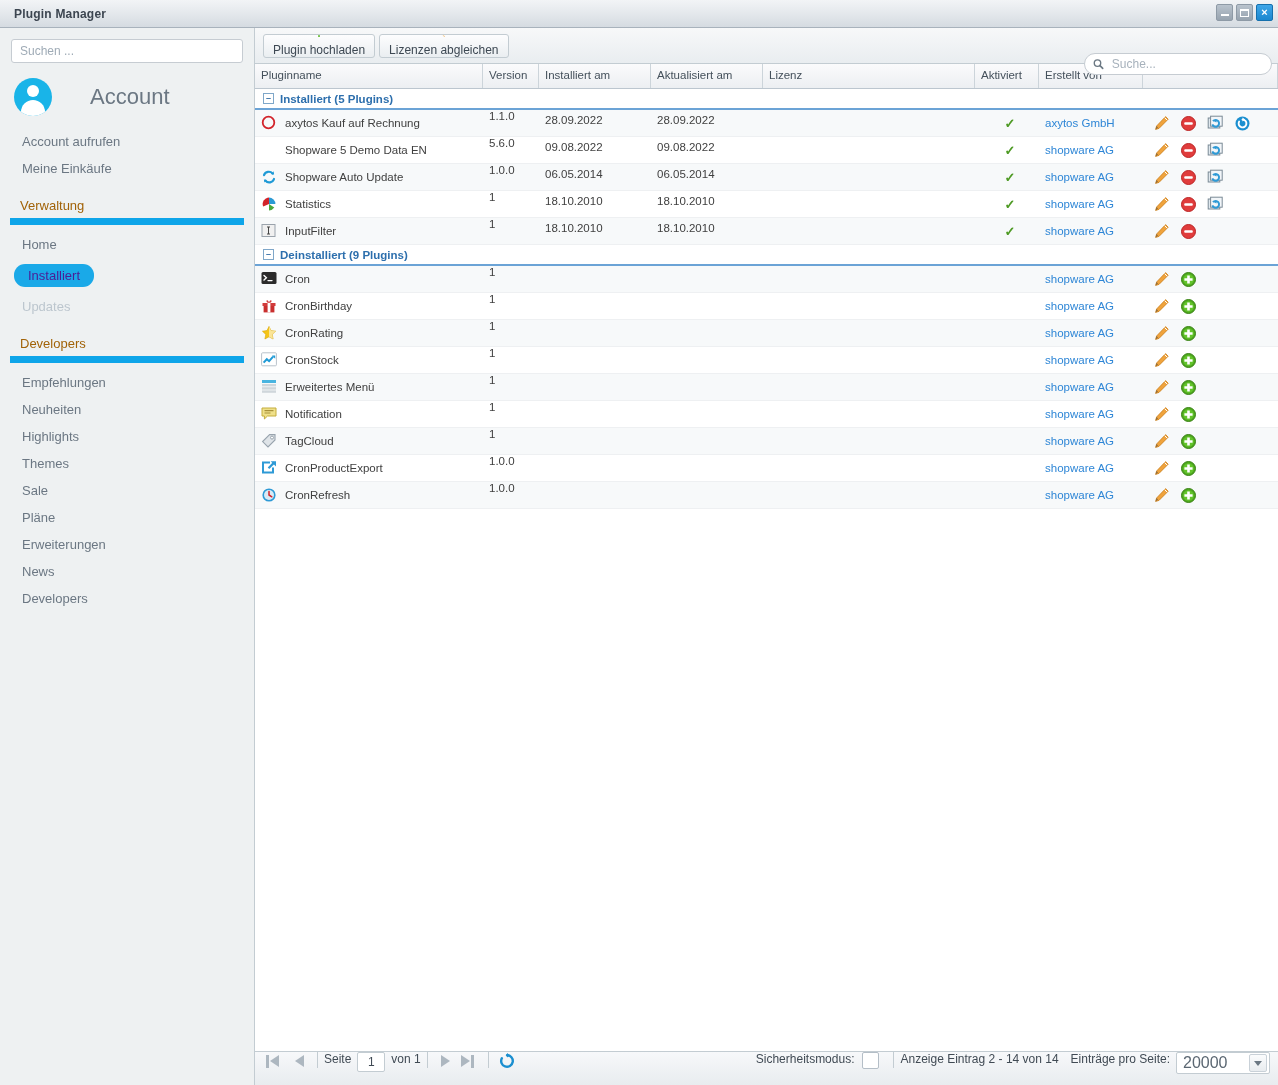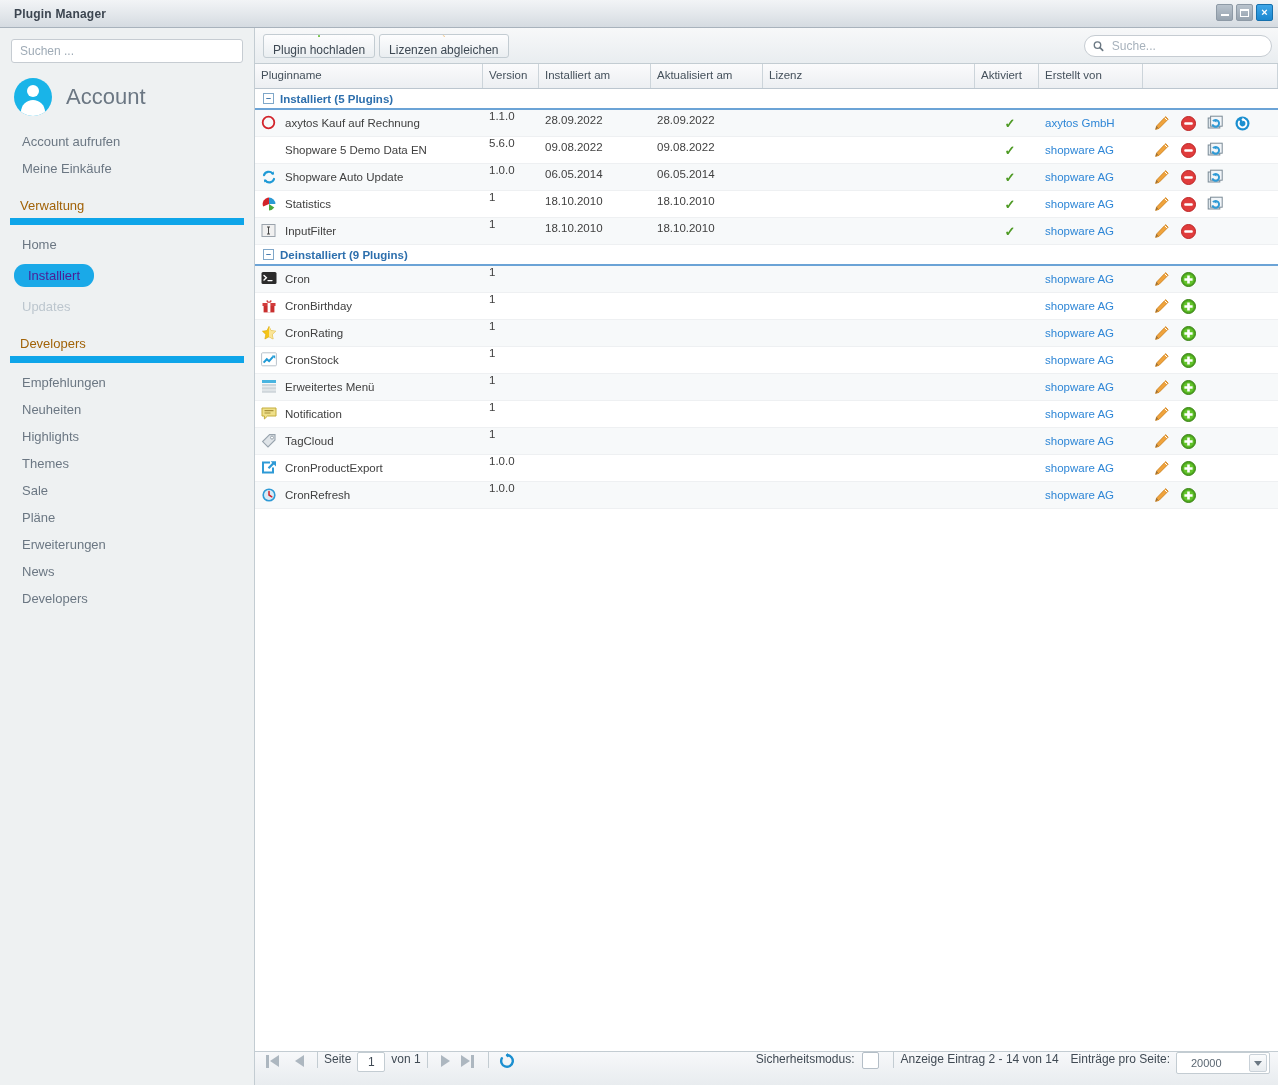--- a/index.html
+++ b/index.html
@@ -55,21 +55,21 @@
   .side-search-wrap { padding: 11px 11px 0 11px; }
   .side-search {
     width: 100%; height: 24px;
     border: 1px solid #c6ccd2; border-radius: 3px;
     background: #fff; outline: none;
     font-size: 12px; color: #6b7885;
     padding: 0 8px;
     font-family: "Liberation Sans", sans-serif;
   }
   .side-search::placeholder { color: #9fabb6; }
-  .account-row { display: flex; align-items: center; padding: 15px 0 12px 14px; }
+  .account-row { display: flex; align-items: center; padding: 15px 0 12px 14px; gap: 24px; }
   .avatar {
     width: 38px; height: 38px; border-radius: 50%;
     background: #19b4e8; position: relative; overflow: hidden; flex: 0 0 38px;
   }
   .avatar .head { position:absolute; left: 13px; top: 7px; width: 12px; height: 12px; border-radius: 50%; background: #fff; }
   .avatar .shoulders { position:absolute; left: 7px; top: 22px; width: 24px; height: 18px; border-radius: 12px 12px 0 0; background: #fff; }
   .account-name { font-size: 22px; color: #6b7783; margin-left: 14px; font-weight: normal; }
   .side-link {
     display: block; padding: 6px 0 6px 22px;
     font-size: 13px; color: #6b7783; text-decoration: none; cursor: pointer;
@@ -101,21 +101,21 @@
   .tbtn {
     display: inline-flex; align-items: center; gap: 6px;
     height: 24px; padding: 0 9px; margin-left: 4px;
     border: 1px solid #c3ccd2; border-radius: 3px;
     background: linear-gradient(to bottom, #fdfdfe, #eaeef1);
     font-size: 12px; color: #3d4853; cursor: pointer;
     white-space: nowrap;
     flex-direction: column;
   }
   .toolbar-search {
-    position: absolute; right: 6px; top: 7px;
+    position: absolute; right: 6px; top: 25px;
     width: 188px; height: 22px;
     border: 1px solid #c6ccd2; border-radius: 11px;
     background: #fff;
     display: flex; align-items: center; padding: 0 8px;
   }
   .toolbar-search input {
     border: 0; outline: 0; background: transparent;
     font-size: 12px; color: #6b7885; width: 100%; margin-left: 6px;
     font-family: "Liberation Sans", sans-serif;
   }
@@ -175,22 +175,22 @@
   .pg-btn { width: 18px; height: 18px; margin: 0 3px; cursor: pointer; position: relative; }
   .pg-sep { width: 1px; height: 16px; background: #c3ccd2; margin: 0 6px; }
   .page-input {
     width: 28px; height: 20px; border: 1px solid #c3ccd2; border-radius: 2px;
     background: #fff; text-align: center; font-size: 12px; color: #404a54;
     outline: none; font-family: "Liberation Sans", sans-serif;
   }
   .sec-check { width: 17px; height: 17px; border: 1px solid #b4bec7; background: #fff; border-radius: 2px; cursor: pointer; }
   .per-page {
     width: 94px; height: 22px; border: 1px solid #c3ccd2; border-radius: 2px; background: #fff;
-    display: flex; align-items: center; justify-content: space-between; padding: 0 2px 0 14px;
-    font-size: 11px; color: #5b6772; cursor: pointer; margin-left: 6px;
+    display: flex; align-items: center; justify-content: space-between; padding: 0 2px 0 6px;
+    font-size: 16px; color: #5b6772; cursor: pointer; margin-left: 6px;
   }
   .per-page .arrow {
     width: 18px; height: 18px; background: linear-gradient(to bottom,#fbfcfd,#e8ecef);
     border: 1px solid #c9d1d8; border-radius: 2px;
     display:flex; align-items:center; justify-content:center;
   }
   .tri-down { width:0;height:0;border-left:4px solid transparent;border-right:4px solid transparent;border-top:5px solid #6b7883; }
   .tri-right { width:0;height:0;border-top:6px solid transparent;border-bottom:6px solid transparent;border-left:9px solid #adb7c0; }
   .tri-left { width:0;height:0;border-top:6px solid transparent;border-bottom:6px solid transparent;border-right:9px solid #adb7c0; }
   .bar-v { width: 3px; height: 13px; background: #adb7c0; }

